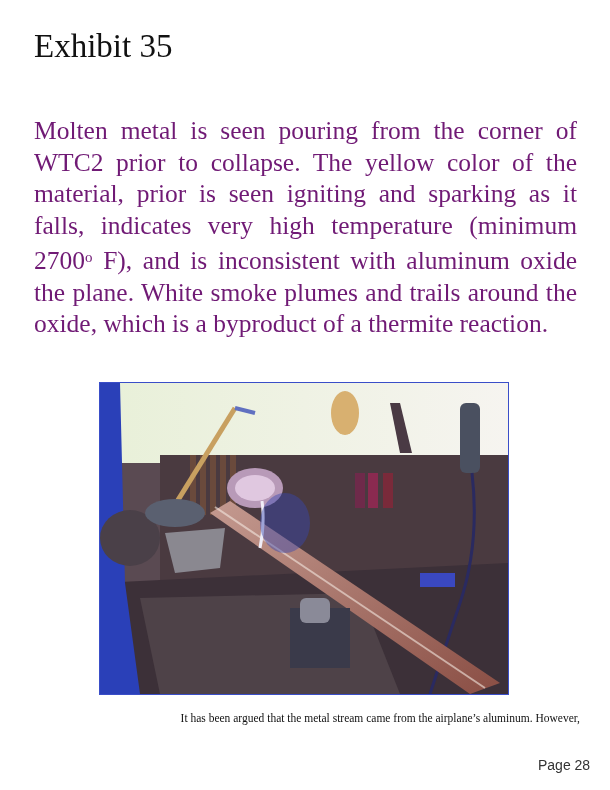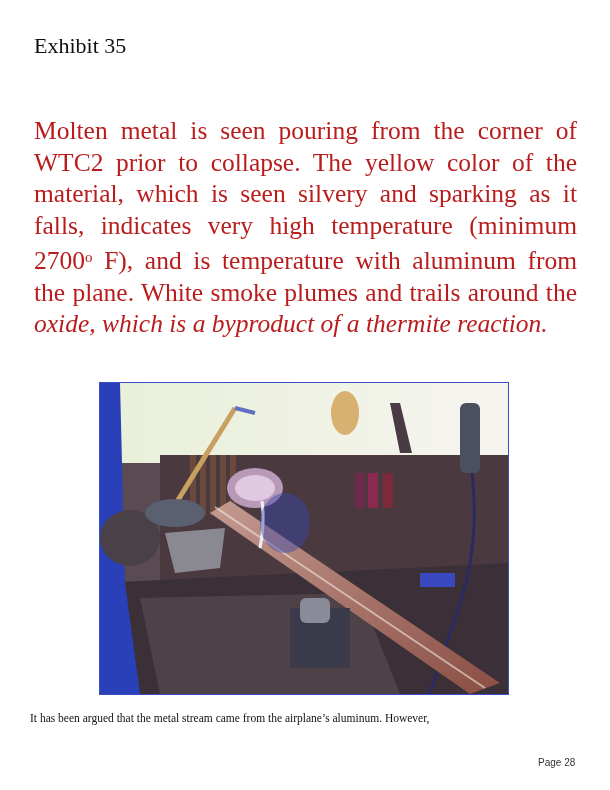--- a/index.html
+++ b/index.html
@@ -2,54 +2,54 @@
 <html><head>
   <meta charset="utf-8">
   <style>
     html, body { margin: 0; padding: 0; }
     body {
       width: 610px; height: 790px; background: #ffffff; position: relative; overflow: hidden;
       font-family: "Liberation Serif", "DejaVu Serif", serif; color: #111;
     }
     .exhibit-title {
       position: absolute; left: 34px; top: 30px;
-      font-size: 22px; line-height: 32px; color: #111;
+      font-size: 33px; line-height: 32px; color: #111;
     }
     .body-text {
       position: absolute; left: 34px; top: 115px; width: 543px;
-      font-size: 25.5px; line-height: 31.7px; text-align: justify; color: #b91c1c;
+      font-size: 25.5px; line-height: 31.7px; text-align: justify; color: #701a75;
     }
     .body-text .line { display: block; text-align: justify; text-align-last: justify; white-space: nowrap; }
-    .body-text .line.last { text-align-last: left; font-style: italic; }
+    .body-text .line.last { text-align-last: left; }
     .sup { font-size: 15px; vertical-align: 7px; }
     .photo {
       position: absolute; left: 99px; top: 382px; width: 408px; height: 311px;
       border: 1.5px solid #3a4ec8; overflow: hidden; background: #5a4a52;
     }
     .photo svg { display: block; width: 100%; height: 100%; }
     .caption {
       position: absolute; left: 30px; top: 710px; width: 550px;
-      font-size: 11.5px; line-height: 16px; text-align: left; color: #111;
+      font-size: 11.5px; line-height: 16px; text-align: right; color: #111;
     }
     .page-num {
       position: absolute; left: 538px; top: 757px;
-      font-family: "Liberation Sans", "DejaVu Sans", sans-serif; font-size: 10px; color: #333;
+      font-family: "Liberation Sans", "DejaVu Sans", sans-serif; font-size: 14px; color: #333;
     }
   </style>
 </head>
 <body>
 
 <div class="exhibit-title">Exhibit 35</div>
 
 <div class="body-text">
   <span class="line">Molten metal is seen pouring from the corner of</span>
   <span class="line">WTC2 prior to collapse. The yellow color of the</span>
-  <span class="line">material, which is seen silvery and sparking as it</span>
+  <span class="line">material, prior is seen igniting and sparking as it</span>
   <span class="line">falls, indicates very high temperature (minimum</span>
-  <span class="line"><span>2700</span><span class="sup">o</span> <span>F), and is temperature with aluminum from</span></span>
+  <span class="line"><span>2700</span><span class="sup">o</span> <span>F), and is inconsistent with aluminum oxide</span></span>
   <span class="line">the plane. White smoke plumes and trails around the</span>
   <span class="line last">oxide, which is a byproduct of a thermite reaction.</span>
 </div>
 
 <div class="photo">
   <svg viewBox="0 0 408 311" preserveAspectRatio="none">
     <defs>
       <linearGradient id="wall" x1="0" y1="0" x2="1" y2="0">
         <stop offset="0" stop-color="#e8f0d8"></stop>
         <stop offset="1" stop-color="#f6f4f0"></stop>

